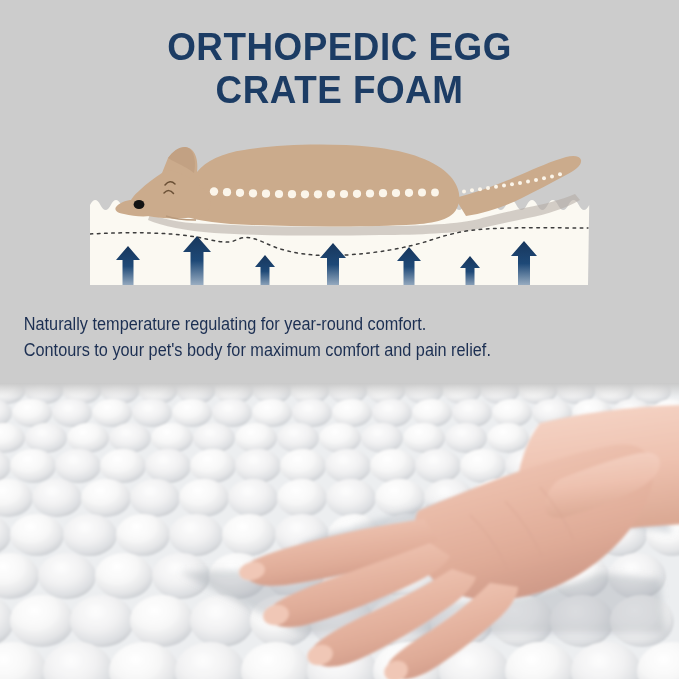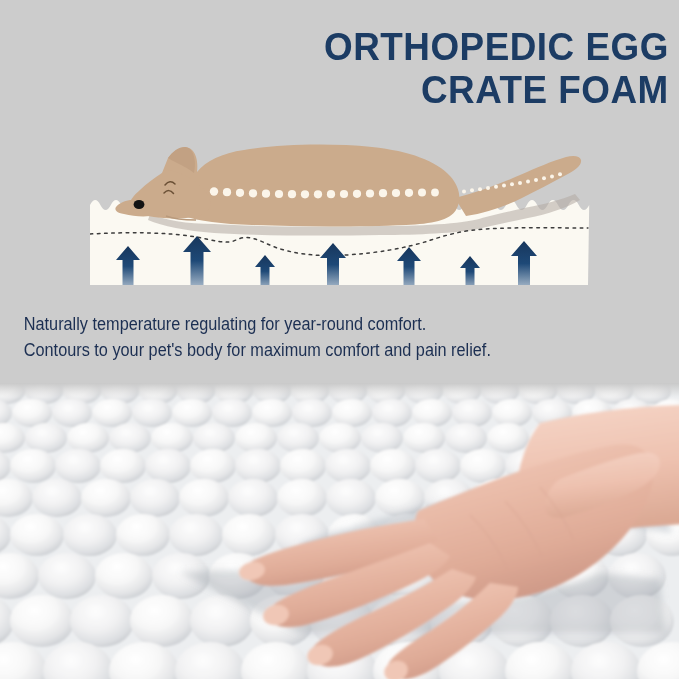--- a/index.html
+++ b/index.html
@@ -24,21 +24,21 @@
     height: 383px;
     background: #cccccc;
     overflow: hidden;
   }
 
   #title-block {
     position: absolute;
     left: 0;
     top: 26px;
     width: 679px;
-    text-align: right;
+    text-align: center;
     line-height: 1.12;
   }
   .title-line {
     display: block;
     font-family: "Liberation Sans", sans-serif;
     font-weight: bold;
     font-size: 38px;
     letter-spacing: 0.5px;
     color: #1c3c64;
     text-transform: uppercase;

